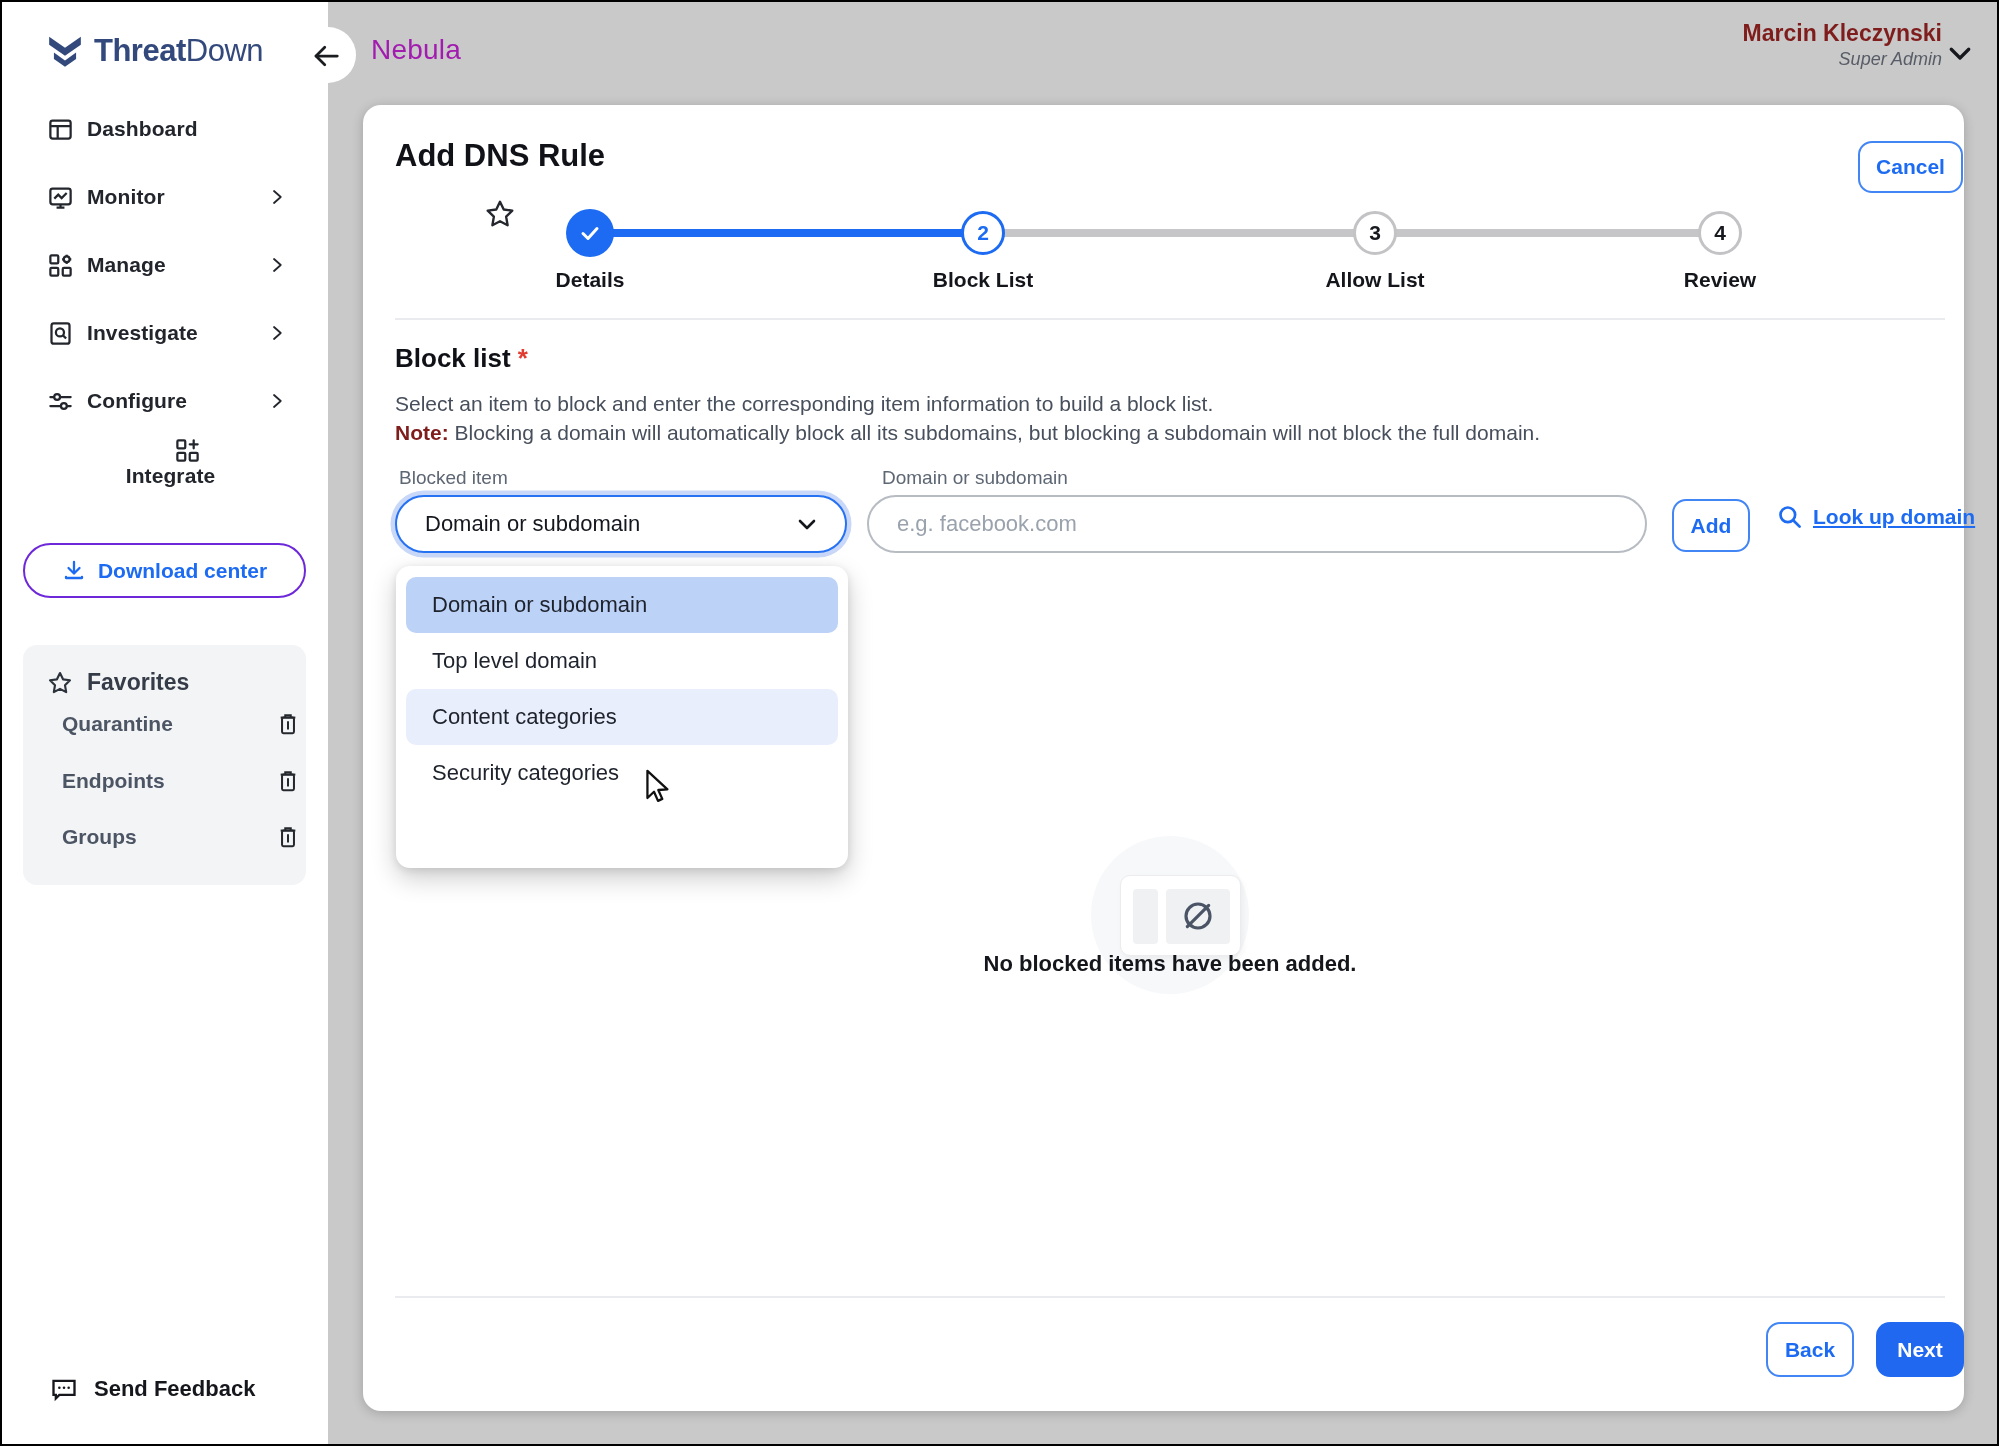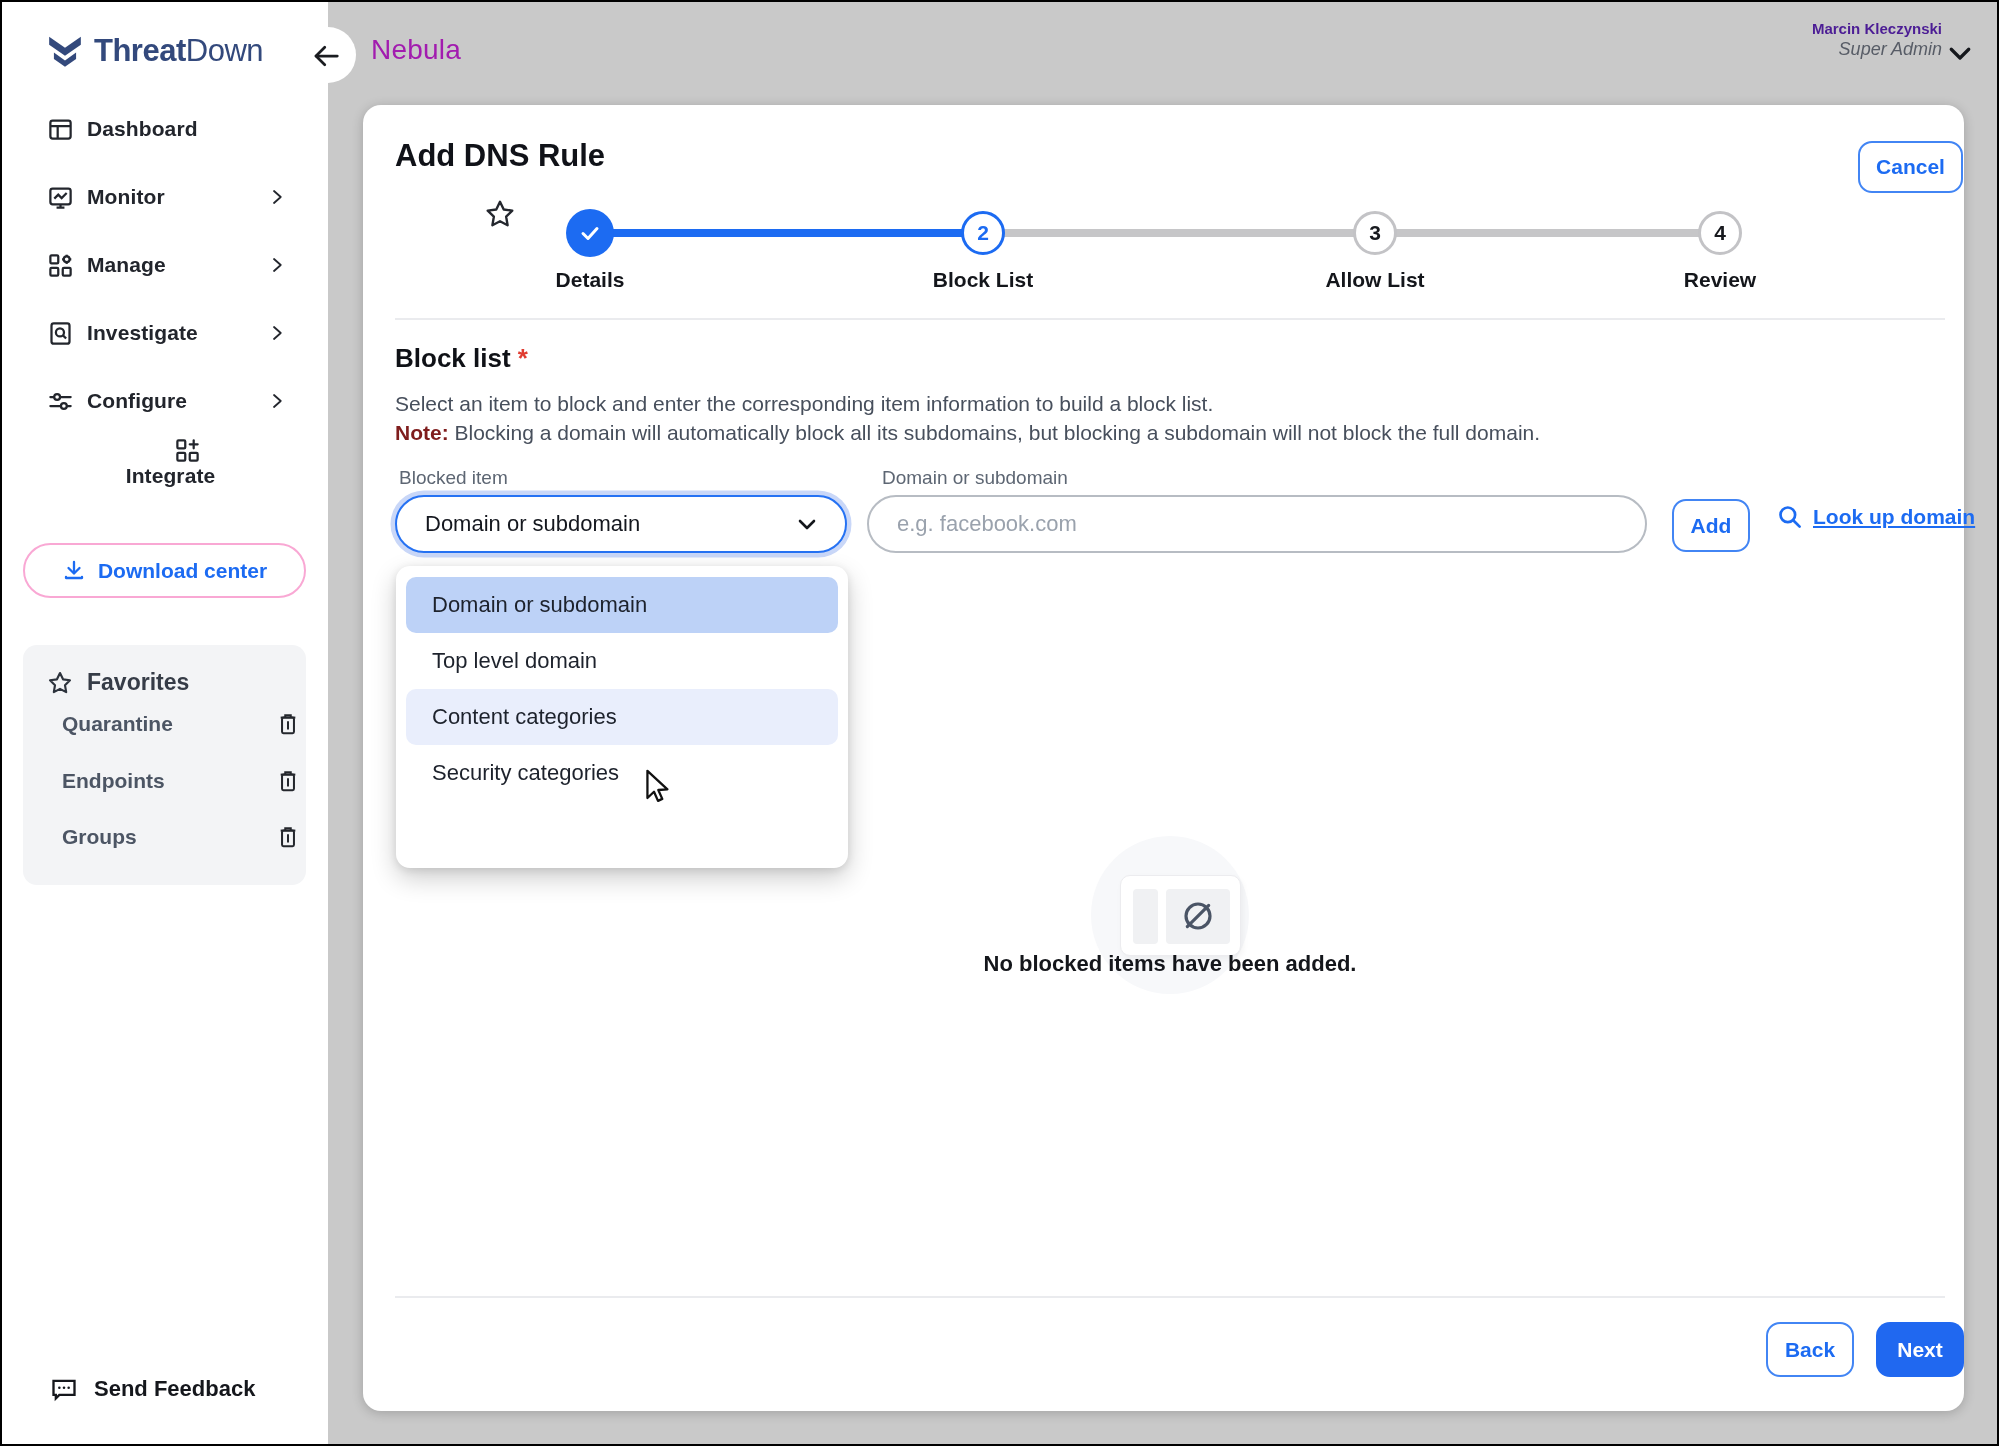--- a/index.html
+++ b/index.html
@@ -13,38 +13,38 @@
   .logo-text { font-size:31px; font-weight:bold; color:#33497c; letter-spacing:-0.5px; }
   .logo-text .lt2 { font-weight:normal; }
   .collapse-notch { position:absolute; left:300px; top:27px; width:56px; height:56px; background:#fff; border-radius:50%; z-index:6; }
   .collapse-btn { position:absolute; left:306px; top:36px; width:40px; height:40px; display:flex; align-items:center; justify-content:center; cursor:pointer; z-index:7; }
 
   .nav-item { position:absolute; left:0; width:328px; height:64px; display:flex; align-items:center; cursor:pointer; }
   .nav-item .nicon { width:27px; height:27px; margin-left:47px; color:#23262d; flex:0 0 auto; }
   .nav-item .nlabel { margin-left:13px; font-size:21px; font-weight:bold; color:#22252c; letter-spacing:0.1px; }
   .nav-item .nchev { position:absolute; right:42px; width:18px; height:18px; color:#23262d; }
 
-  .dl-btn { position:absolute; left:23px; top:543px; width:283px; height:55px; border:2px solid #f9a8d4; border-radius:28px;
+  .dl-btn { position:absolute; left:23px; top:543px; width:283px; height:55px; border:2px solid #6d28d9; border-radius:28px;
             display:flex; align-items:center; justify-content:center; gap:12px; color:#1c6bf2; cursor:pointer; background:#fff; }
   .dl-btn .dlabel { font-size:21px; font-weight:bold; }
 
   .fav-panel { position:absolute; left:23px; top:645px; width:283px; height:240px; background:#f3f4f6; border-radius:14px; }
   .fav-head { position:absolute; left:24px; top:24px; display:flex; align-items:center; gap:14px; color:#30363f; }
   .fav-title { font-size:23px; font-weight:bold; color:#363c47; }
   .fav-item { position:absolute; left:15px; width:283px; height:56px; display:flex; align-items:flex-start; cursor:pointer; }
   .fav-item .flabel { margin-left:24px; font-size:21px; color:#4c5564; font-weight:bold; }
   .fav-item .ftrash { position:absolute; right:22px; width:22px; height:24px; color:#24272d; cursor:pointer; }
 
   .feedback { position:absolute; left:50px; top:1375px; display:flex; align-items:center; gap:16px; cursor:pointer; }
   .feedback .fblabel { font-size:22px; font-weight:bold; color:#15171c; }
 
   
   .header-title { position:absolute; left:371px; top:34px; font-size:28px; color:#a21caf; letter-spacing:0.2px; }
   .user-block { position:absolute; right:57px; top:20px; text-align:right; cursor:pointer; }
-  .user-name { font-size:15px; font-weight:bold; color:#4c1d95; }
+  .user-name { font-size:23px; font-weight:bold; color:#7f1d1d; }
   .user-role { font-size:18px; font-style:italic; color:#575c66; margin-top:2px; }
   .user-chev { position:absolute; right:24px; top:38px; width:30px; height:30px; color:#15171c; cursor:pointer; }
 
   
   .card { position:absolute; left:363px; top:105px; width:1601px; height:1306px; background:#fff; border-radius:18px;
           box-shadow:0 2px 12px rgba(0,0,0,.20); z-index:3; }
 
   .page-title-row { position:absolute; left:395px; top:138px; display:flex; align-items:center; gap:24px; z-index:4;flex-direction:column; }
   .page-title { font-size:31px; font-weight:bold; color:#101218; }
   .title-star { width:32px; height:32px; color:#24272e; cursor:pointer; }

